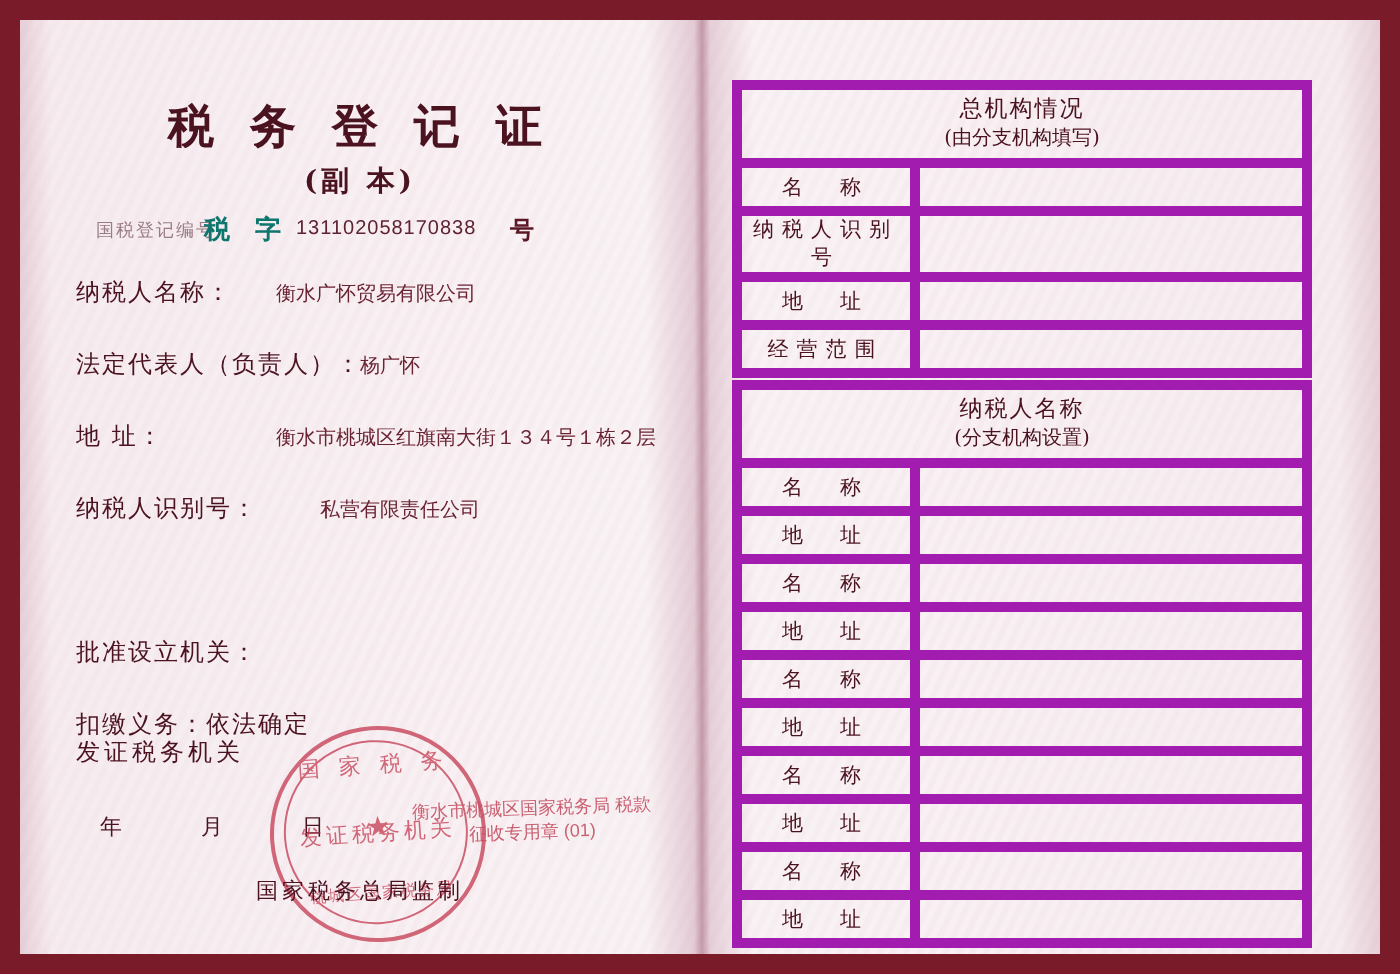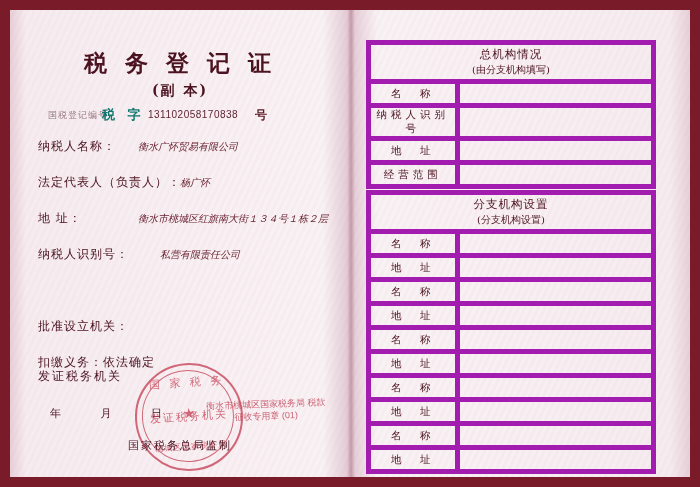--- a/index.html
+++ b/index.html
@@ -121,21 +121,20 @@
     color: #4b1220;
     white-space: nowrap;
     letter-spacing: 1px;
   }
   .field-value {
     position: absolute;
     top: 2px;
     font-size: 10px;
     color: #6a2030;
     white-space: nowrap;
-    font-style: italic;
   }
   .field-value.handwritten {
     font-family: "DejaVu Sans", sans-serif;
     color: #6a2333;
   }
   .multiline-value {
     position: absolute;
     font-size: 7px;
     line-height: 11px;
     color: #7b3a49;
@@ -364,21 +363,21 @@
         <td class="rowlabel">经营范围</td>
         <td class="rowvalue"></td>
       </tr>
     </tbody>
       </table>
 
     <table class="tbl" style="left:14px; top:180px; width:290px;">
       <tbody>
           <tr>
         <td class="hdr" colspan="2">
-          <div>分支机构设置</div>
+          <div>纳税人名称</div>
           <div class="hdr-line2">(分支机构设置)</div>
         </td>
       </tr>
       <tr>
         <td class="rowlabel">名　称</td>
         <td class="rowvalue"></td>
       </tr>
       <tr>
         <td class="rowlabel">地　址</td>
         <td class="rowvalue"></td>

